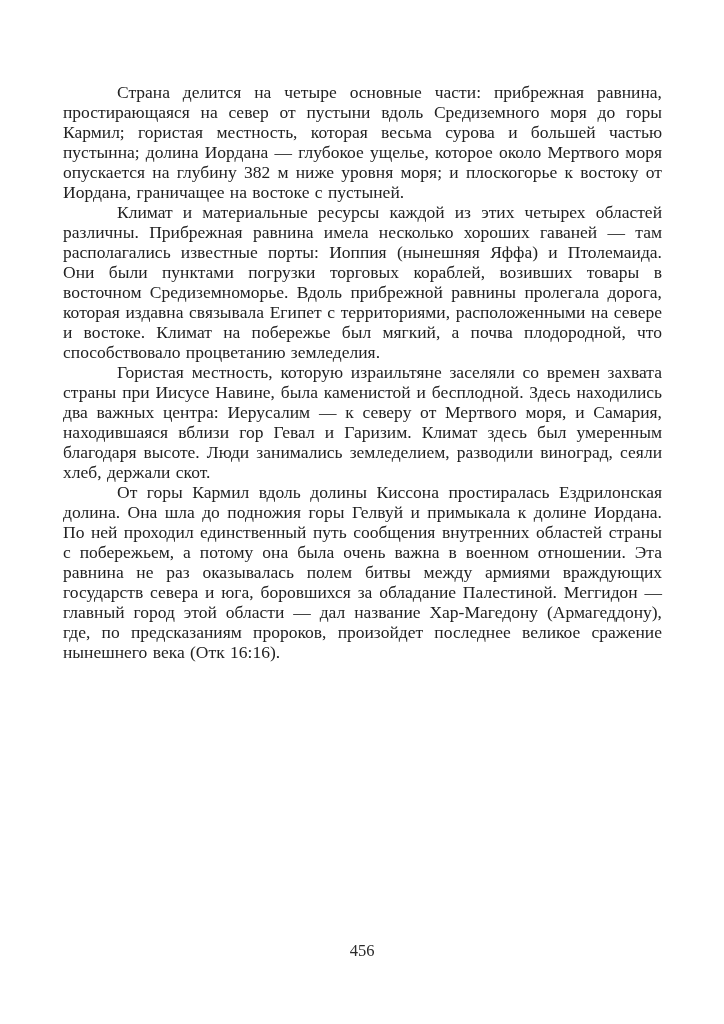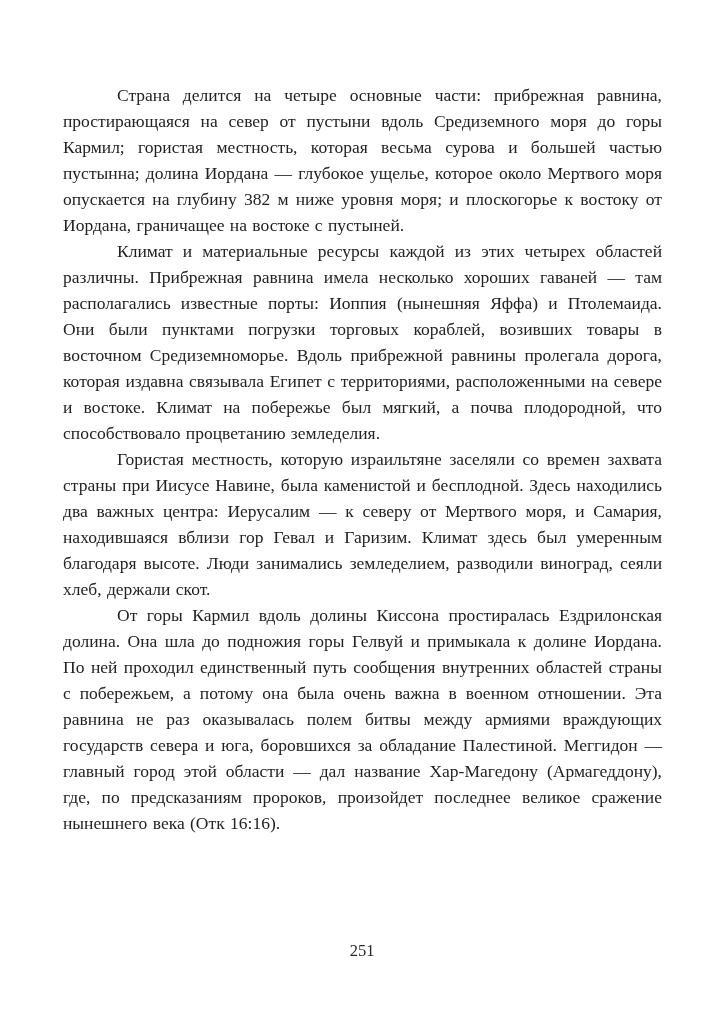--- a/index.html
+++ b/index.html
@@ -18,21 +18,21 @@
   }
   .text-block {
     position: absolute;
     top: 82px;
     left: 63px;
     width: 599px;
   }
   .para {
     margin: 0;
     font-size: 17.5px;
-    line-height: 26px;
+    line-height: 20px;
     text-align: justify;
     text-indent: 54px;
     word-spacing: 1px;
     color: #222222;
   }
   .page-number {
     position: absolute;
     top: 941px;
     left: 0;
     width: 724px;
@@ -44,14 +44,14 @@
 </head>
 <body>
 
 <div class="page">
   <div class="text-block">
     <p class="para">Страна делится на четыре основные части: прибрежная равнина, простирающаяся на север от пустыни вдоль Средиземного моря до горы Кармил; гористая местность, которая весьма сурова и большей частью пустынна; долина Иордана — глубокое ущелье, которое около Мертвого моря опускается на глубину 382 м ниже уровня моря; и плоскогорье к востоку от Иордана, граничащее на востоке с пустыней.</p>
     <p class="para">Климат и материальные ресурсы каждой из этих четырех областей различны. Прибрежная равнина имела несколько хороших гаваней — там располагались известные порты: Иоппия (нынешняя Яффа) и Птолемаида. Они были пунктами погрузки торговых кораблей, возивших товары в восточном Средиземноморье. Вдоль прибрежной равнины пролегала дорога, которая издавна связывала Египет с территориями, расположенными на севере и востоке. Климат на побережье был мягкий, а почва плодородной, что способствовало процветанию земледелия.</p>
     <p class="para">Гористая местность, которую израильтяне заселяли со времен захвата страны при Иисусе Навине, была каменистой и бесплодной. Здесь находились два важных центра: Иерусалим — к северу от Мертвого моря, и Самария, находившаяся вблизи гор Гевал и Гаризим. Климат здесь был умеренным благодаря высоте. Люди занимались земледелием, разводили виноград, сеяли хлеб, держали скот.</p>
     <p class="para">От горы Кармил вдоль долины Киссона простиралась Ездрилонская долина. Она шла до подножия горы Гелвуй и примыкала к долине Иордана. По ней проходил единственный путь сообщения внутренних областей страны с побережьем, а потому она была очень важна в военном отношении. Эта равнина не раз оказывалась полем битвы между армиями враждующих государств севера и юга, боровшихся за обладание Палестиной. Меггидон — главный город этой области — дал название Хар-Магедону (Армагеддону), где, по предсказаниям пророков, произойдет последнее великое сражение нынешнего века (Отк 16:16).</p>
   </div>
-  <div class="page-number">251</div>
+  <div class="page-number">456</div>
 </div>
 
 </body></html>

